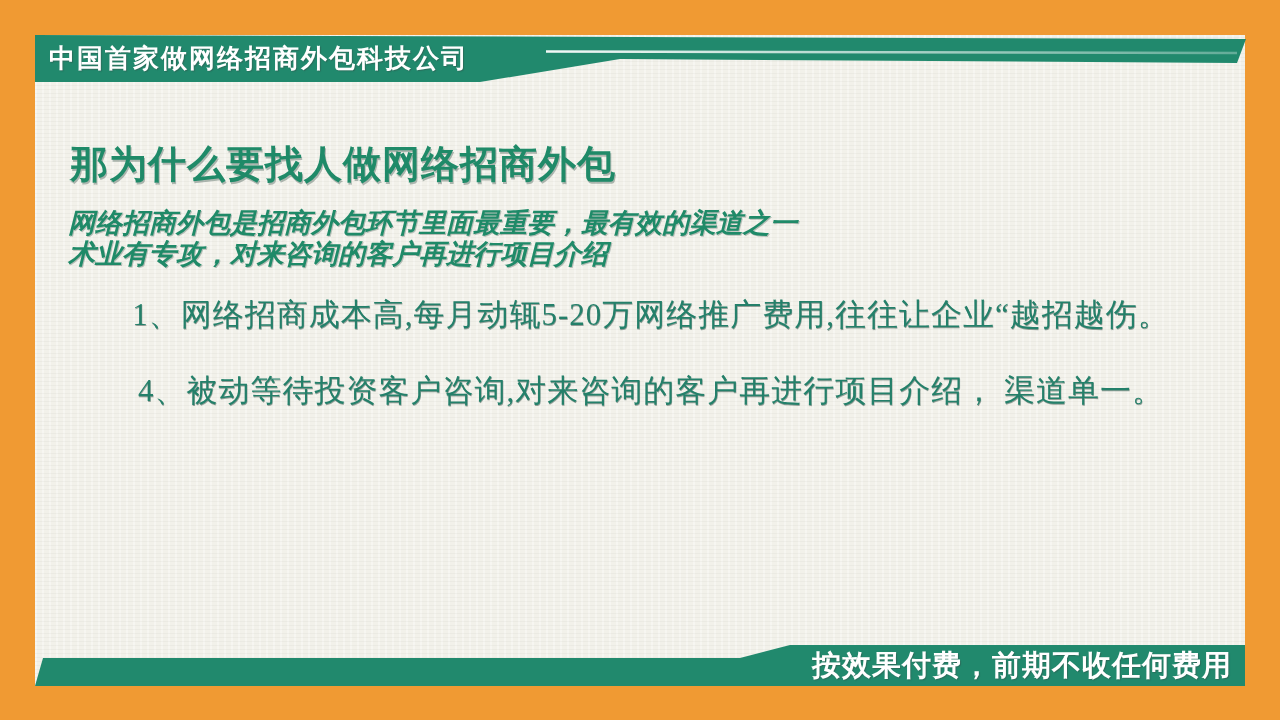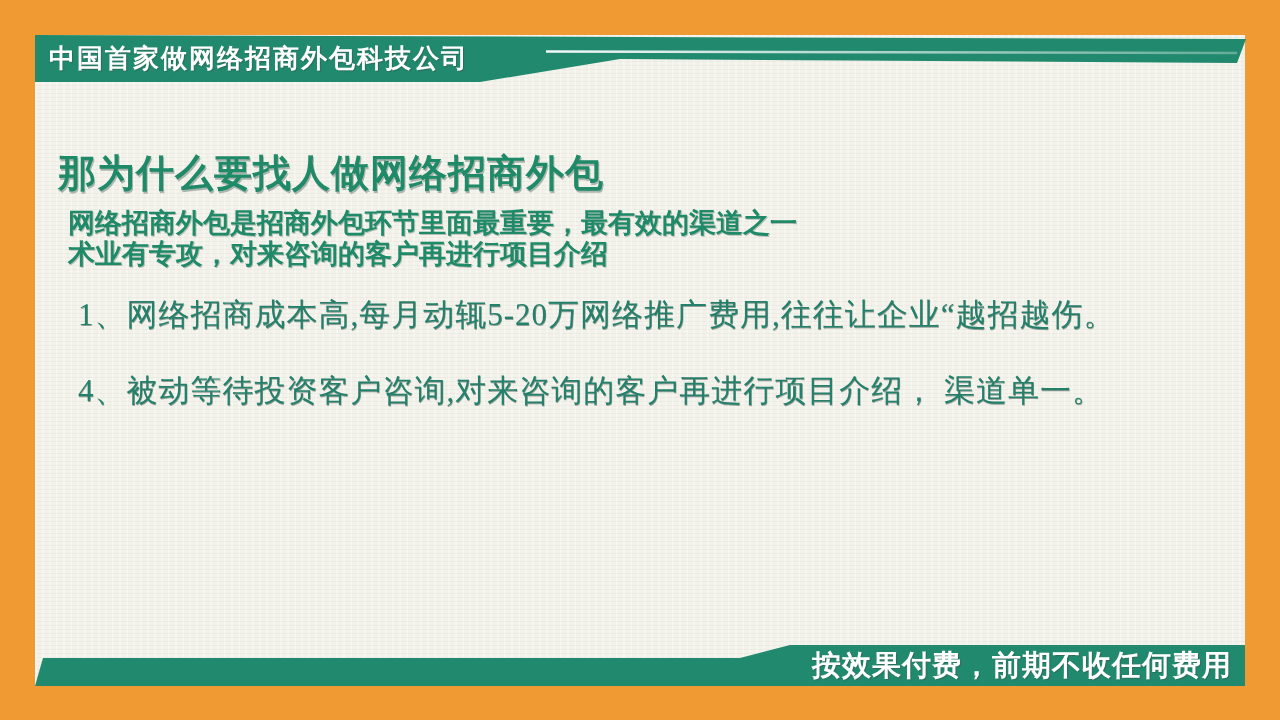--- a/index.html
+++ b/index.html
@@ -39,48 +39,48 @@
   .header-text{
     left:49px;top:35px;height:61px;line-height:47px;
     font-size:26px;letter-spacing:2px;
   }
   .footer-text{
     right:48px;top:645px;height:56px;line-height:41px;
     font-size:29px;letter-spacing:1px;
   }
   .title{
     position:absolute;
-    left:58px;top:139px;
+    left:70px;top:139px;
     font-size:38px;font-weight:bold;
     color:var(--title-green);
     letter-spacing:1px;
     text-shadow:1px 1.5px 0 rgba(40,70,60,0.35);
     white-space:nowrap;
-    margin-top:9px;
   }
   .subtitle{
     position:absolute;
     left:68px;top:208px;
     font-size:27px;font-weight:bold;
     color:var(--title-green);
     line-height:31px;
     text-shadow:1px 1px 0 rgba(40,70,60,0.3);
     white-space:nowrap;
+    font-style:italic;
   }
   .body-points{
     position:absolute;
     left:66px;top:292px;width:1158px;
     font-family:"Liberation Serif","DejaVu Serif",serif;
     font-size:31px;
     color:var(--body-green);
     line-height:46px;
     letter-spacing:1px;
     text-shadow:0.5px 0.8px 0 rgba(30,60,50,0.45);
   }
-  .body-points p{margin:0 0 30px 12px;}
+  .body-points p{margin:0 0 30px 12px;text-align:center;}
 </style>
 </head>
 <body>
 
 <div class="slide">
 
   <div class="paper"></div>
 
   <svg class="deco" viewBox="0 0 1280 720" aria-hidden="true">
     <defs>

